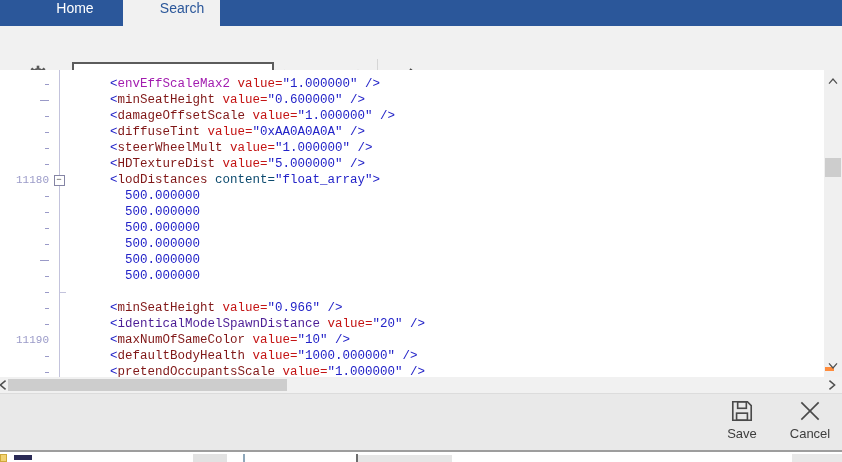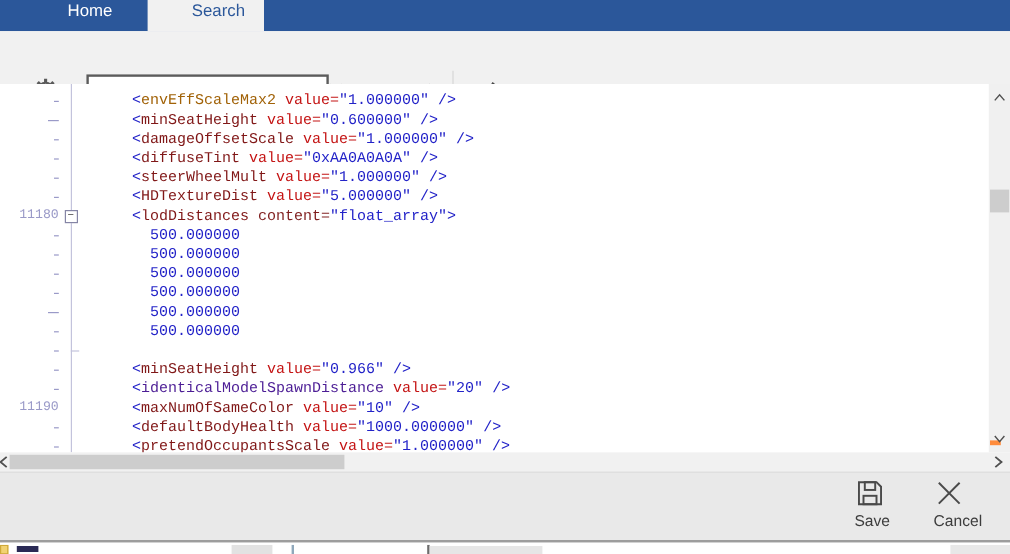--- a/index.html
+++ b/index.html
@@ -53,21 +53,21 @@
   .vthumb { position:absolute; left:1px; top:88px; width:16px; height:19px; background:#cdcdcd; }
   .match-marker { position:absolute; left:1px; top:297px; width:9px; height:4px; }
   .hscroll { position:absolute; left:0; top:377px; width:842px; height:16px; background:#f1f1f1; }
   .hthumb { position:absolute; left:8px; top:2px; width:279px; height:12px; background:#cdcdcd; }
   .arr-left { position:absolute; left:-4px; top:1px; width:14px; height:14px; display:flex; align-items:center; justify-content:center; }
   .arr-right { position:absolute; left:824px; top:1px; width:16px; height:14px; display:flex; align-items:center; justify-content:center; }
   
   .bottombar { position:absolute; left:0; top:393px; width:842px; height:59px; background:#e9e9e9;
                border-top:1px solid #dcdcdc; border-bottom:2px solid #9d9d9d; }
   .action-btn { position:absolute; top:4px; height:50px; border:none; background:transparent;
-                display:flex; flex-direction:column; align-items:flex-start; justify-content:flex-start; gap:2px; }
+                display:flex; flex-direction:column; align-items:center; justify-content:flex-start; gap:2px; }
   .btn-save { left:712px; width:60px; }
   .btn-cancel { left:778px; width:64px; }
   .action-btn .lbl { font-size:13px; color:#3d3d3d; font-family:"Liberation Sans", sans-serif; }
   
   .sliver { position:absolute; left:0; top:454px; width:842px; height:8px; background:#ffffff; overflow:hidden; }
   .sl-yellow { position:absolute; left:0; top:0; width:7px; height:8px; background:#f2d272; border:1px solid #cfa93a; }
   .sl-text { position:absolute; left:14px; top:1px; width:18px; height:5px; background:#2a2a55; }
   .sl-gray1 { position:absolute; left:193px; top:0; width:34px; height:8px; background:#e2e2e2; }
   .sl-vline1 { position:absolute; left:243px; top:0; width:2px; height:8px; background:#8fa8bb; }
   .sl-vline2 { position:absolute; left:356px; top:0; width:2px; height:8px; background:#6d6d6d; }
@@ -148,21 +148,21 @@
   </div>
 
   <div class="editor">
     <div class="fold-vline"></div>
     <div class="code-lines">
         <div class="code-row">
           <div class="gutter">
             <span class="tick tick-s"></span>
           </div>
           <div class="foldcol"></div>
-          <div class="codetext">      <span class="tk-p" style="color: rgb(35, 35, 200);">&lt;</span><span class="tk-n" style="color: #a16207;">envEffScaleMax2</span><span class="tk-a" style="color: rgb(196, 20, 20);"> value=</span><span class="tk-v" style="color: rgb(35, 35, 200);">"1.000000"</span><span class="tk-p" style="color: rgb(35, 35, 200);"> /&gt;</span></div>
+          <div class="codetext">      <span class="tk-p" style="color: rgb(35, 35, 200);">&lt;</span><span class="tk-n" style="color: #a21caf;">envEffScaleMax2</span><span class="tk-a" style="color: rgb(196, 20, 20);"> value=</span><span class="tk-v" style="color: rgb(35, 35, 200);">"1.000000"</span><span class="tk-p" style="color: rgb(35, 35, 200);"> /&gt;</span></div>
         </div>
         <div class="code-row">
           <div class="gutter">
             <span class="tick tick-l"></span>
           </div>
           <div class="foldcol"></div>
           <div class="codetext">      <span class="tk-p" style="color: rgb(35, 35, 200);">&lt;</span><span class="tk-n" style="color: rgb(128, 23, 23);">minSeatHeight</span><span class="tk-a" style="color: rgb(196, 20, 20);"> value=</span><span class="tk-v" style="color: rgb(35, 35, 200);">"0.600000"</span><span class="tk-p" style="color: rgb(35, 35, 200);"> /&gt;</span></div>
         </div>
         <div class="code-row">
           <div class="gutter">
@@ -192,21 +192,21 @@
           <div class="foldcol"></div>
           <div class="codetext">      <span class="tk-p" style="color: rgb(35, 35, 200);">&lt;</span><span class="tk-n" style="color: rgb(128, 23, 23);">HDTextureDist</span><span class="tk-a" style="color: rgb(196, 20, 20);"> value=</span><span class="tk-v" style="color: rgb(35, 35, 200);">"5.000000"</span><span class="tk-p" style="color: rgb(35, 35, 200);"> /&gt;</span></div>
         </div>
         <div class="code-row">
           <div class="gutter">
             <span class="lnum" style="color: rgb(154, 154, 200);">11180</span>
           </div>
           <div class="foldcol">
             <div class="foldbox">−</div>
           </div>
-          <div class="codetext">      <span class="tk-p" style="color: rgb(35, 35, 200);">&lt;</span><span class="tk-n" style="color: rgb(128, 23, 23);">lodDistances</span><span class="tk-a" style="color: #7f1d1d;"> content=</span><span class="tk-v" style="color: rgb(35, 35, 200);">"float_array"</span><span class="tk-p" style="color: rgb(35, 35, 200);">&gt;</span></div>
+          <div class="codetext">      <span class="tk-p" style="color: rgb(35, 35, 200);">&lt;</span><span class="tk-n" style="color: rgb(128, 23, 23);">lodDistances</span><span class="tk-a" style="color: #0c4a6e;"> content=</span><span class="tk-v" style="color: rgb(35, 35, 200);">"float_array"</span><span class="tk-p" style="color: rgb(35, 35, 200);">&gt;</span></div>
         </div>
         <div class="code-row">
           <div class="gutter">
             <span class="tick tick-s"></span>
           </div>
           <div class="foldcol"></div>
           <div class="codetext">        <span class="tk-v" style="color: rgb(35, 35, 200);">500.000000</span></div>
         </div>
         <div class="code-row">
           <div class="gutter">

